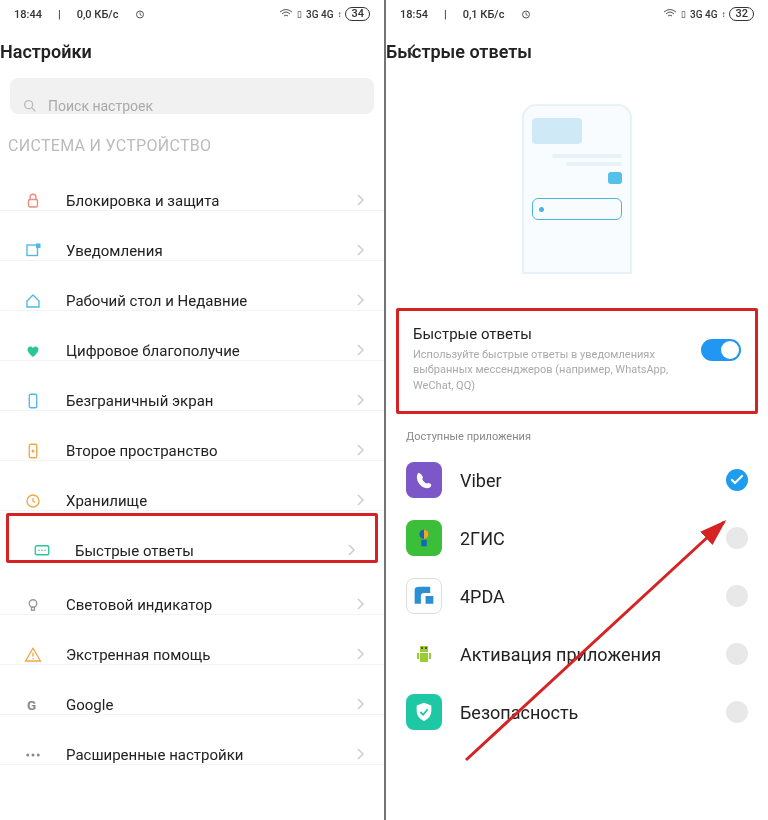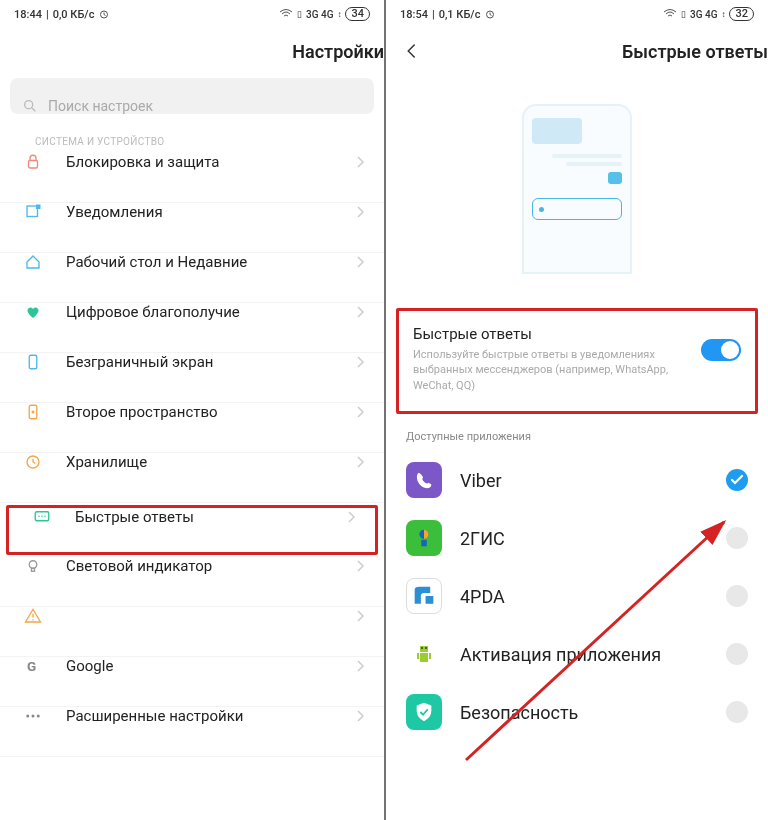--- a/index.html
+++ b/index.html
@@ -17,53 +17,53 @@
   
   .status-bar {
     height: 28px;
     display: flex;
     align-items: center;
     padding: 0 14px;
     font-size: 11px;
     color: #333;
     font-weight: 500;
   }
-  .status-left { display: flex; align-items: center; gap: 4px; }
+  .status-left { display: flex; align-items: center; gap: 16px; }
   .status-right { margin-left: auto; display: flex; align-items: center; gap: 4px; font-size: 10px; }
   .battery-pill {
     border: 1px solid #333; border-radius: 7px; padding: 0 5px; font-size: 11px; line-height: 12px;
   }
 
   
   .header {
-    height: 46px; display: flex; align-items: center; justify-content: flex-end; position: relative;
+    height: 46px; display: flex; align-items: center; justify-content: flex-start; position: relative;
   }
   .header .title { font-size: 18px; font-weight: 600; color: #222; }
   .back-btn {
     position: absolute; left: 14px; top: 50%; transform: translateY(-50%);
     width: 24px; height: 24px; display: flex; align-items: center; justify-content: center;
   }
 
   
   .search-wrap { padding: 4px 10px 8px; }
   .search {
     background: #f1f1f1; border-radius: 8px; height: 36px;
     display: flex; align-items: flex-end; padding: 0 12px; color: #aaa; font-size: 14px;
   }
   .search svg { margin-right: 10px; flex-shrink: 0; }
 
   
   .section-hdr {
-    padding: 14px 35px 6px; font-size: 10px; color: #bbb; letter-spacing: .3px;
+    padding: 14px 8px 6px; font-size: 16px; color: #bbb; letter-spacing: .3px;
   }
 
   
   .list { flex: 1; overflow: hidden; }
   .row {
-    display: flex; align-items: flex-start; padding: 0 20px; height: 50px;
+    display: flex; align-items: flex-end; padding: 0 20px; height: 50px;
     border-bottom: 1px solid #f3f3f3; position: relative;
   }
   .row.highlight { border: 3px solid #d52323; margin: 2px 6px; border-radius: 2px; }
   .row .icon-slot { width: 26px; display: flex; justify-content: center; margin-right: 20px; }
   .row .label { font-size: 15px; color: #222; }
   .row .chev { margin-left: auto; color: #ccc; }
 
   
   .illus-wrap { display: flex; justify-content: center; padding: 30px 0 28px; }
   .illus {
@@ -276,20 +276,21 @@
     </span>
       </div>
       <div class="row">
     <span class="icon-slot">
           <svg width="18" height="18" viewBox="0 0 24 24">
             <path d="M12 3 L22 20 H2 Z" fill="none" stroke="#f4a64a" stroke-width="1.8"></path>
             <line x1="12" y1="9" x2="12" y2="14" stroke="#f4a64a" stroke-width="1.8"></line>
             <circle cx="12" cy="17" r="1" fill="#f4a64a"></circle>
           </svg>
         </span>
+    <span class="label">Экстренная помощь</span>
     <span class="chev">
       <svg width="8" height="12" viewBox="0 0 8 12">
             <path d="M2 1 L7 6 L2 11" stroke="#ccc" stroke-width="1.5" fill="none"></path>
           </svg>
     </span>
       </div>
       <div class="row">
     <span class="icon-slot">
           <svg width="18" height="18" viewBox="0 0 24 24">
             <text x="4" y="18" font-size="18" font-weight="700" fill="#888">G</text>

